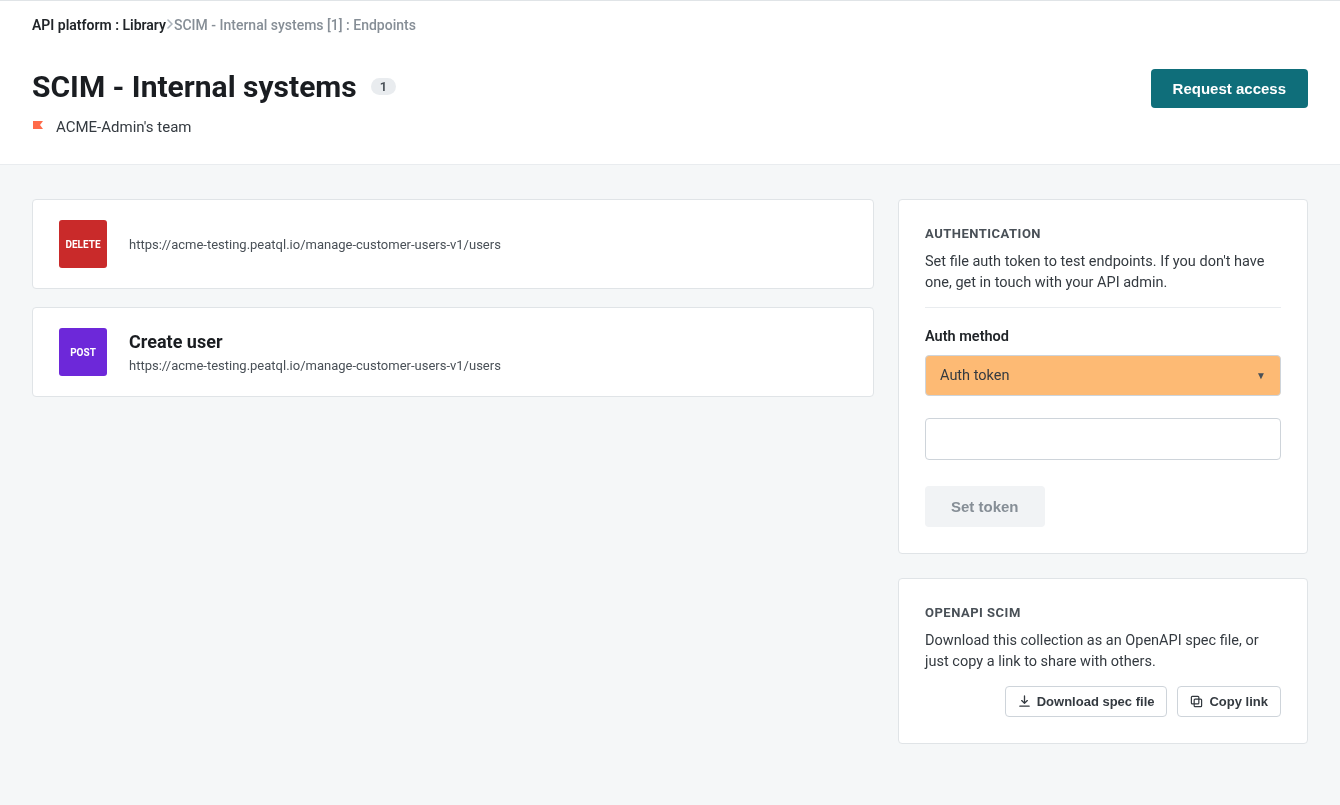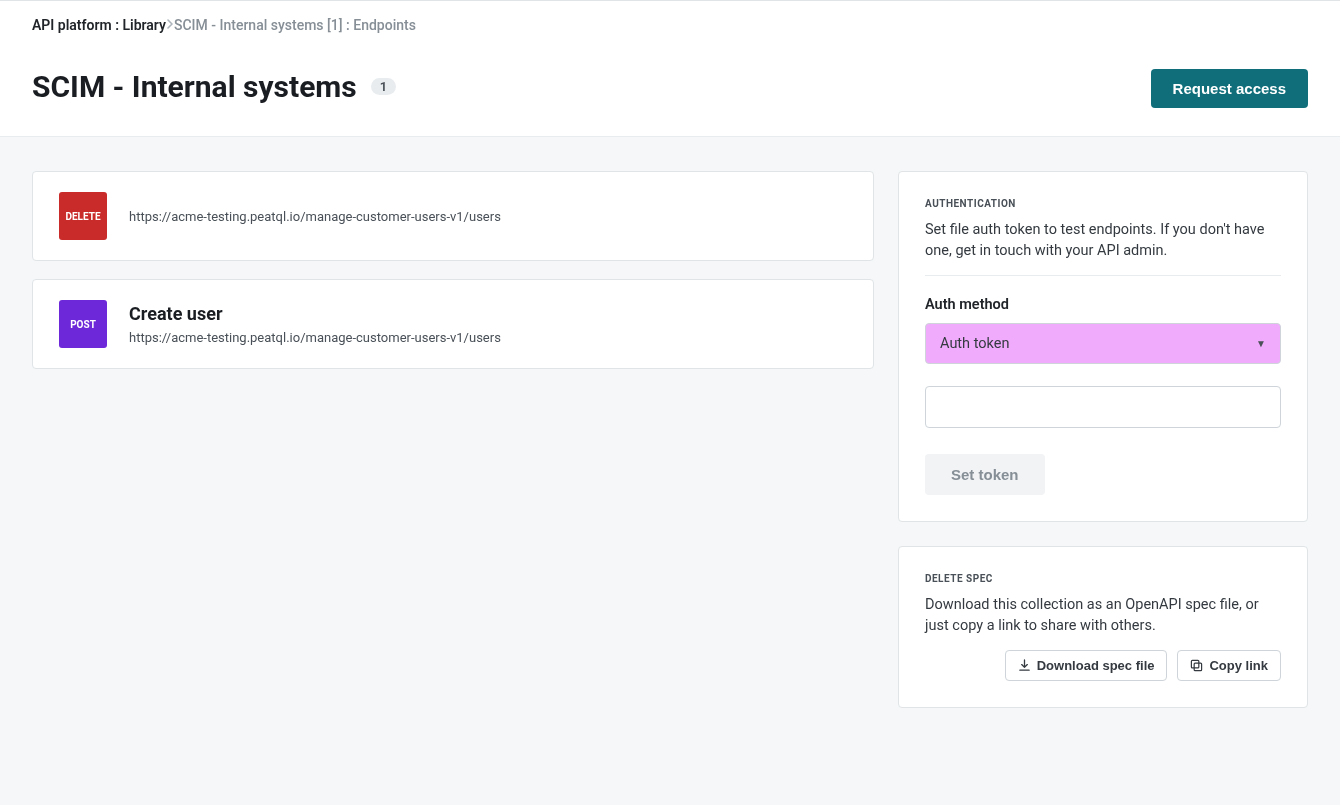--- a/index.html
+++ b/index.html
@@ -97,21 +97,21 @@
   .endpoint-info h3 { font-size:18px; font-weight:700; color:#1a1d21; margin-bottom:6px;}
   .endpoint-info .url { font-size:13px; color:#495057; }
   .sidebar { width:410px; display:flex; flex-direction:column; gap:24px;}
   .panel {
     background:#fff;
     border:1px solid #e0e4e7;
     border-radius:4px;
     padding: 26px;
   }
   .panel h4 {
-    font-size:10px;
+    font-size:13px;
     font-weight:700;
     letter-spacing:0.5px;
     color:#495057;
     margin-bottom:10px;
   }
   .panel p.desc {
     font-size:14.5px;
     color:#343a40;
     line-height:1.45;
     margin-bottom:14px;
@@ -128,21 +128,21 @@
     position:relative;
     width:100%;
     margin-bottom:22px;
   }
   .select-box {
     border:1px solid #ced4da;
     border-radius:4px;
     padding:11px 14px;
     font-size:14.5px;
     color:#343a40;
-    background:#f0abfc;
+    background:#fdba74;
     cursor:pointer;
     display:flex; justify-content:space-between; align-items:center;
   }
   .select-box .caret { color:#495057; font-size:10px;}
   .text-input {
     width:100%;
     border:1px solid #ced4da;
     border-radius:4px;
     padding:12px 14px;
     font-size:14.5px;
@@ -189,20 +189,28 @@
     </span>
     <span class="current">SCIM - Internal systems [1] : Endpoints</span>
   </nav>
 
   <div class="title-row">
     <div class="title-block">
       <h1>
         <span>SCIM - Internal systems</span>
         <span class="badge-count">1</span>
       </h1>
+      <div class="team-row">
+        <span class="flag-icon">
+          <svg viewBox="0 0 14 14">
+              <path d="M1 1 H11 L8 5 L11 9 H1 Z" fill="#ff6b4a"></path>
+            </svg>
+        </span>
+        <span>ACME-Admin's team</span>
+      </div>
     </div>
     <button class="btn-primary">Request access</button>
   </div>
 </div>
 
 <div class="content">
   <div class="endpoints" id="endpoints-list">
       <div class="endpoint-card">
         <div class="method-badge method-delete">DELETE</div>
         <div class="endpoint-info">
@@ -228,21 +236,21 @@
         <div class="select-box">
           <span>Auth token</span>
           <span class="caret">▼</span>
         </div>
       </div>
       <input type="text" class="text-input" style="">
       <button class="btn-disabled" disabled="">Set token</button>
     </div>
 
     <div class="panel">
-      <h4>DELETE SPEC</h4>
+      <h4>OPENAPI SCIM</h4>
       <p class="desc">Download this collection as an OpenAPI spec file, or just copy a link to share with others.</p>
       <div class="btn-row">
         <button class="btn-outline">
           <span class="icon-sm">
             <svg viewBox="0 0 14 14">
                 <path d="M7 1 V9 M4 6 L7 9 L10 6 M2 12 H12" stroke="#343a40" stroke-width="1.4" fill="none" stroke-linecap="round" stroke-linejoin="round"></path>
               </svg>
           </span>
           <span>Download spec file</span>
         </button>

